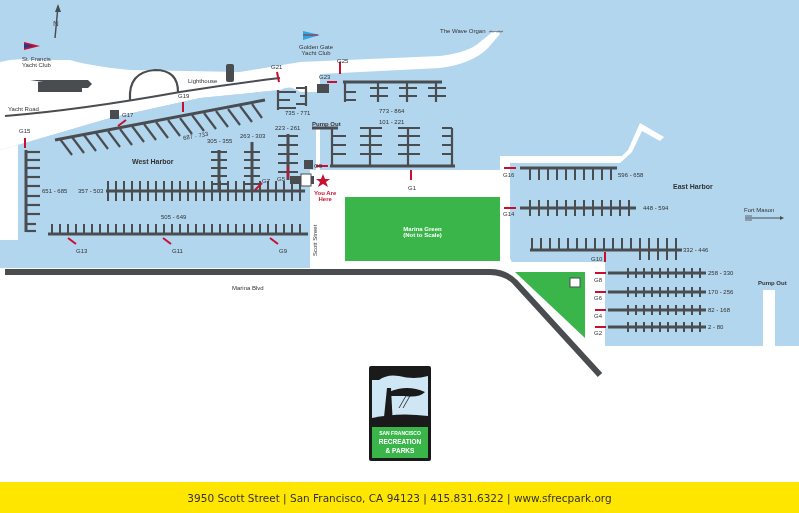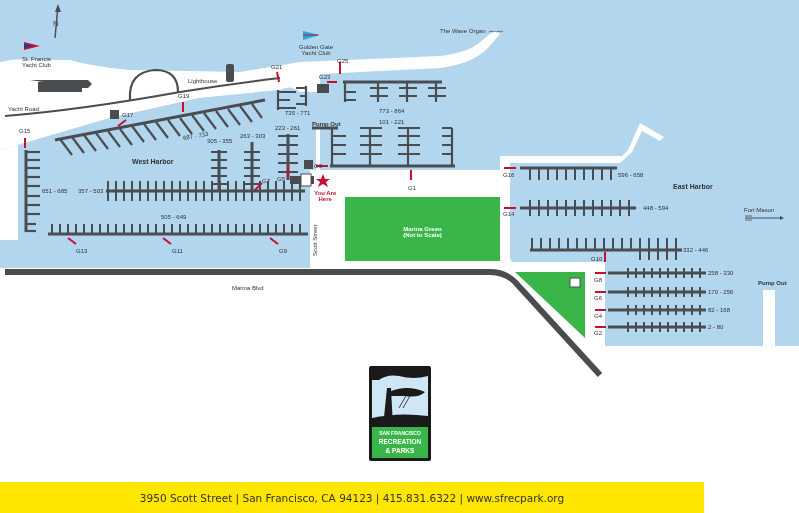--- a/index.html
+++ b/index.html
@@ -4,21 +4,21 @@
 <style>
   html,body{margin:0;padding:0;background:#fff;}
   body{width:799px;height:513px;position:relative;overflow:hidden;font-family:"Liberation Sans",sans-serif;}
   #map{position:absolute;left:0;top:0;width:799px;height:480px;}
   .lbl{position:absolute;font-family:"Liberation Sans",sans-serif;font-size:6px;color:#333;white-space:nowrap;line-height:1;}
   .lbl.red{color:#c8102e;}
   .lbl.bold{font-weight:bold;}
   .lbl.gate{font-size:6px;color:#333;}
   .lbl.area{font-size:7px;color:#333;font-weight:bold;}
   .lbl.white{color:#fff;font-weight:bold;font-size:6px;text-align:center;}
-  #footer{position:absolute;left:0;top:482px;width:704px;height:31px;background:#ffe600;display:flex;align-items:center;justify-content:center;}
+  #footer{position:absolute;left:0;top:482px;width:799px;height:31px;background:#ffe600;display:flex;align-items:center;justify-content:center;}
   #footer span{font-family:"DejaVu Sans",sans-serif;font-size:10.5px;color:#333;}
   #logo{position:absolute;left:369px;top:366px;width:62px;height:95px;}
   .logo-text{position:absolute;left:0;width:62px;text-align:center;color:#fff;font-weight:bold;font-family:"Liberation Sans",sans-serif;}
 </style>
 </head>
 <body>
 
 <div id="map">
   <svg width="799" height="480" viewBox="0 0 799 480">
 

